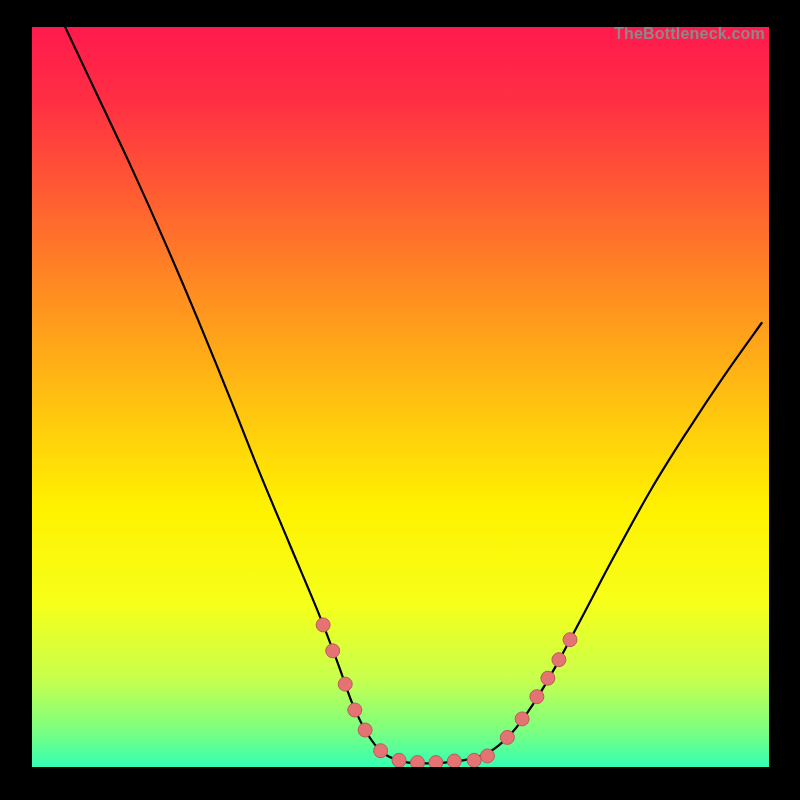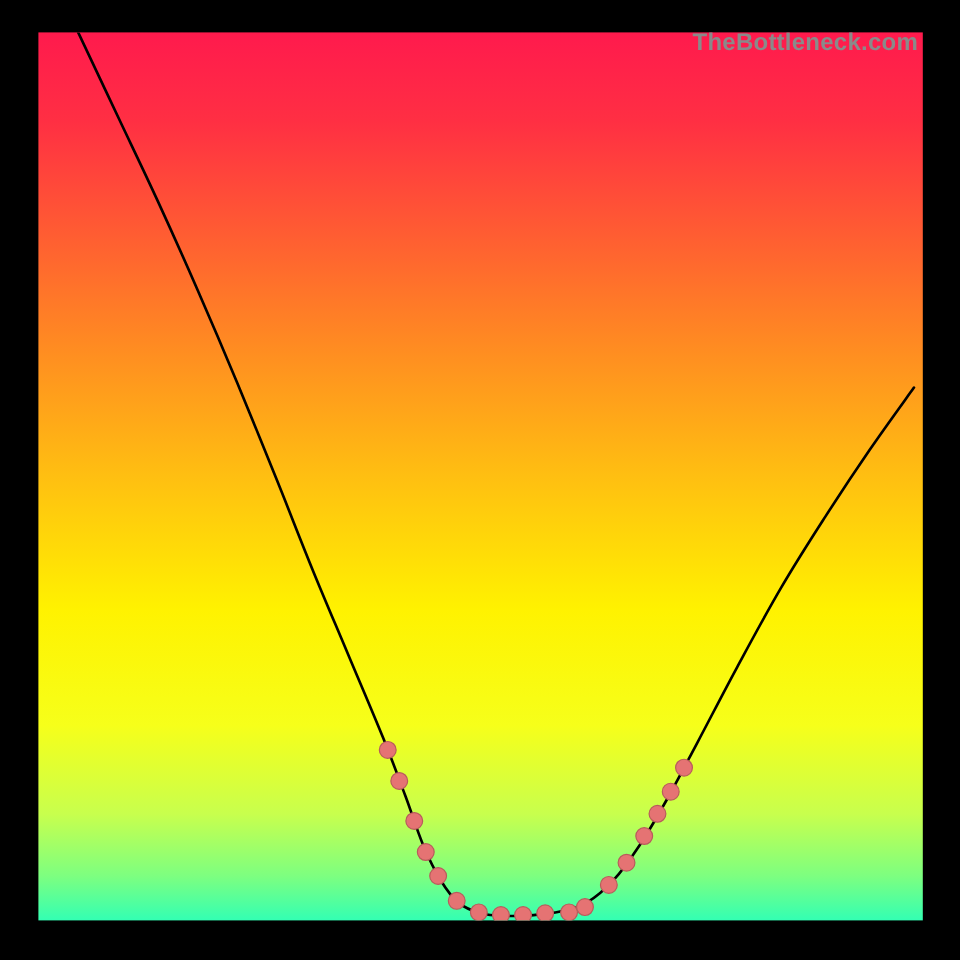--- a/index.html
+++ b/index.html
@@ -67,15 +67,15 @@
         <circle cx="455.47" cy="728.90" r="7" fill="#e57373" stroke="#b85c5c" stroke-width="1"></circle>
         <circle cx="475.37" cy="710.40" r="7" fill="#e57373" stroke="#b85c5c" stroke-width="1"></circle>
         <circle cx="490.11" cy="691.90" r="7" fill="#e57373" stroke="#b85c5c" stroke-width="1"></circle>
         <circle cx="504.85" cy="669.70" r="7" fill="#e57373" stroke="#b85c5c" stroke-width="1"></circle>
         <circle cx="515.90" cy="651.20" r="7" fill="#e57373" stroke="#b85c5c" stroke-width="1"></circle>
         <circle cx="526.95" cy="632.70" r="7" fill="#e57373" stroke="#b85c5c" stroke-width="1"></circle>
         <circle cx="538.01" cy="612.72" r="7" fill="#e57373" stroke="#b85c5c" stroke-width="1"></circle>
       </svg>
   </div>
 
-  <div class="watermark" id="watermark" style="right: 35px; top: 25px; font-size: 20px;">TheBottleneck.com</div>
+  <div class="watermark" id="watermark" style="right: 35px; top: 25px; font-size: 16px;">TheBottleneck.com</div>
 
 </div>
 
 </body></html>

